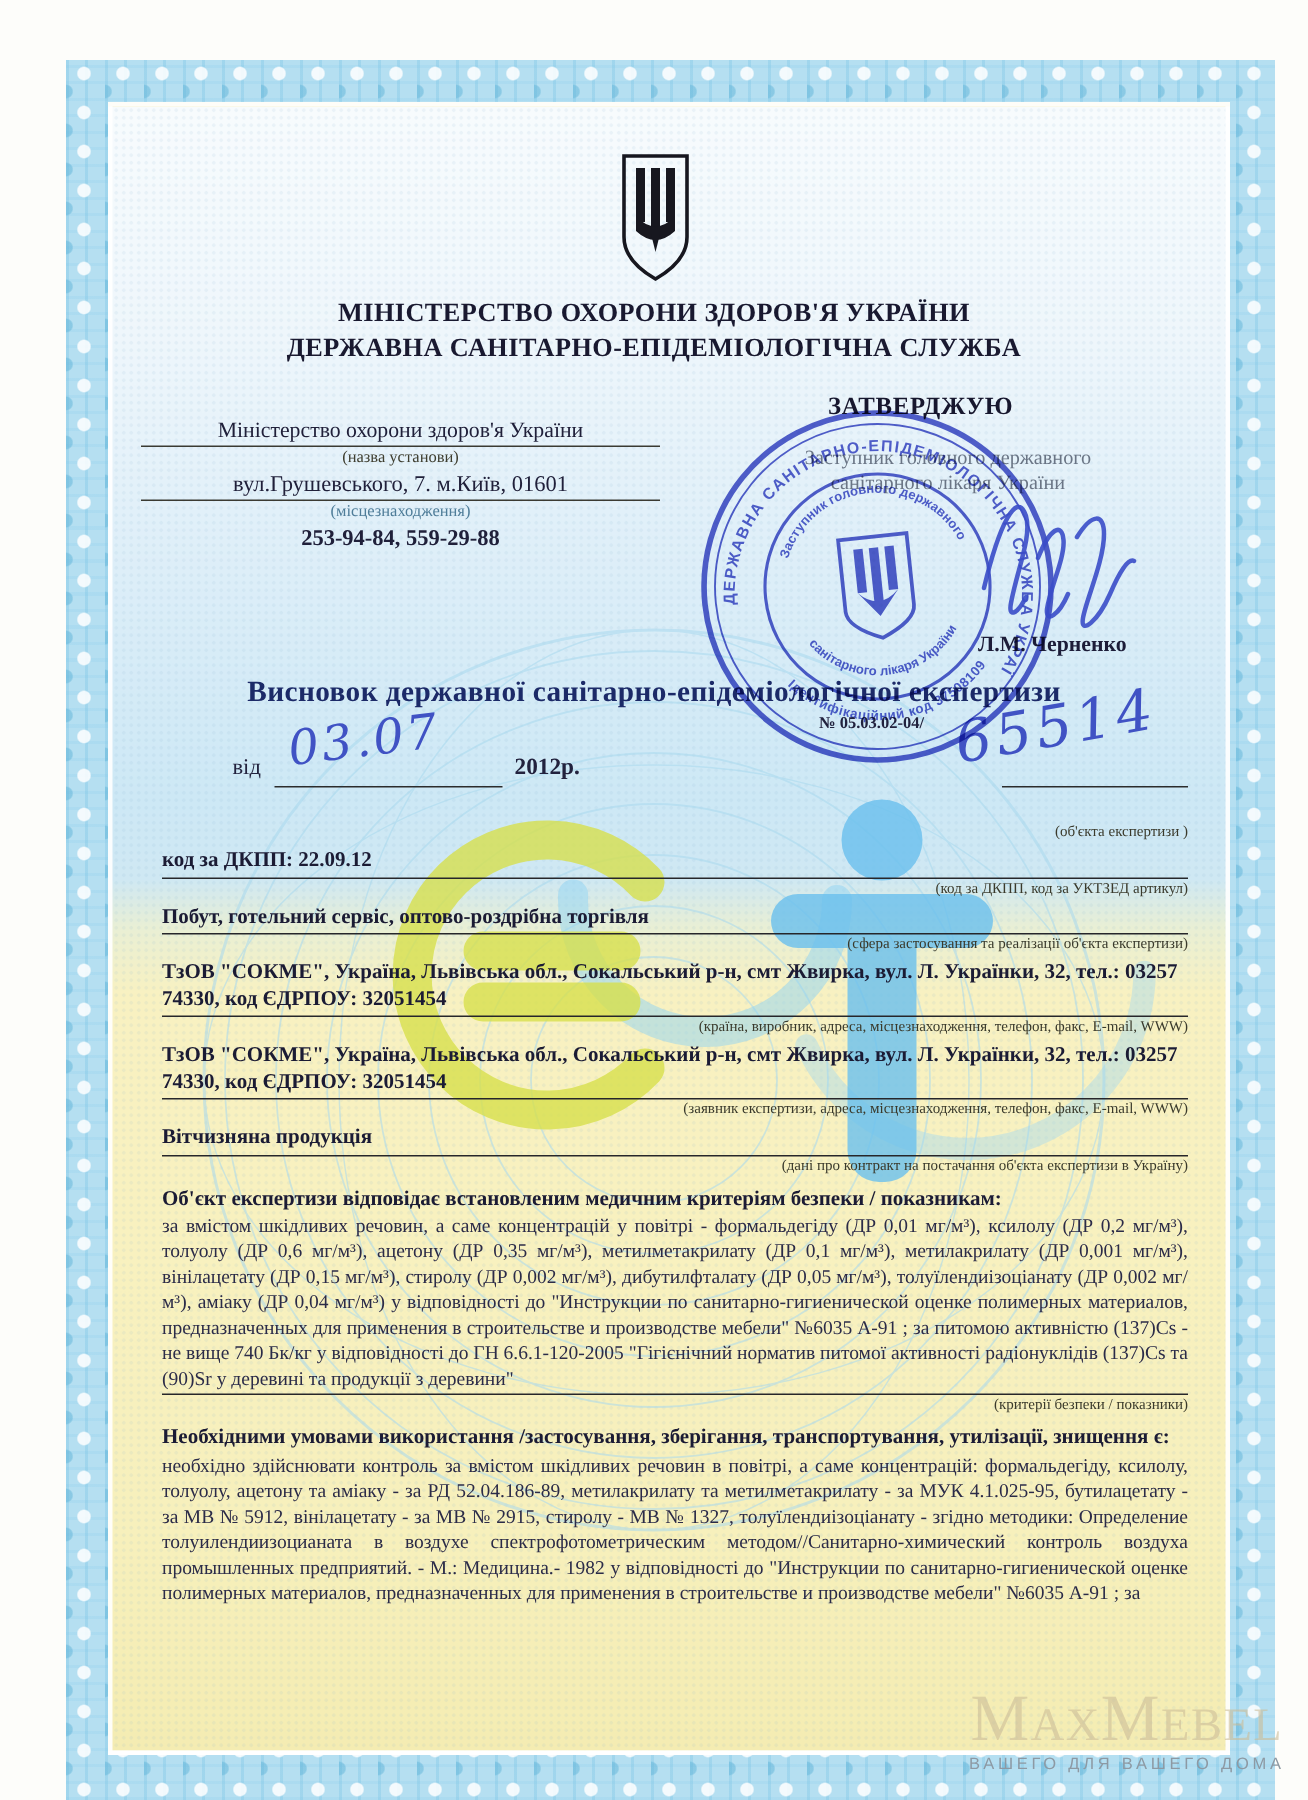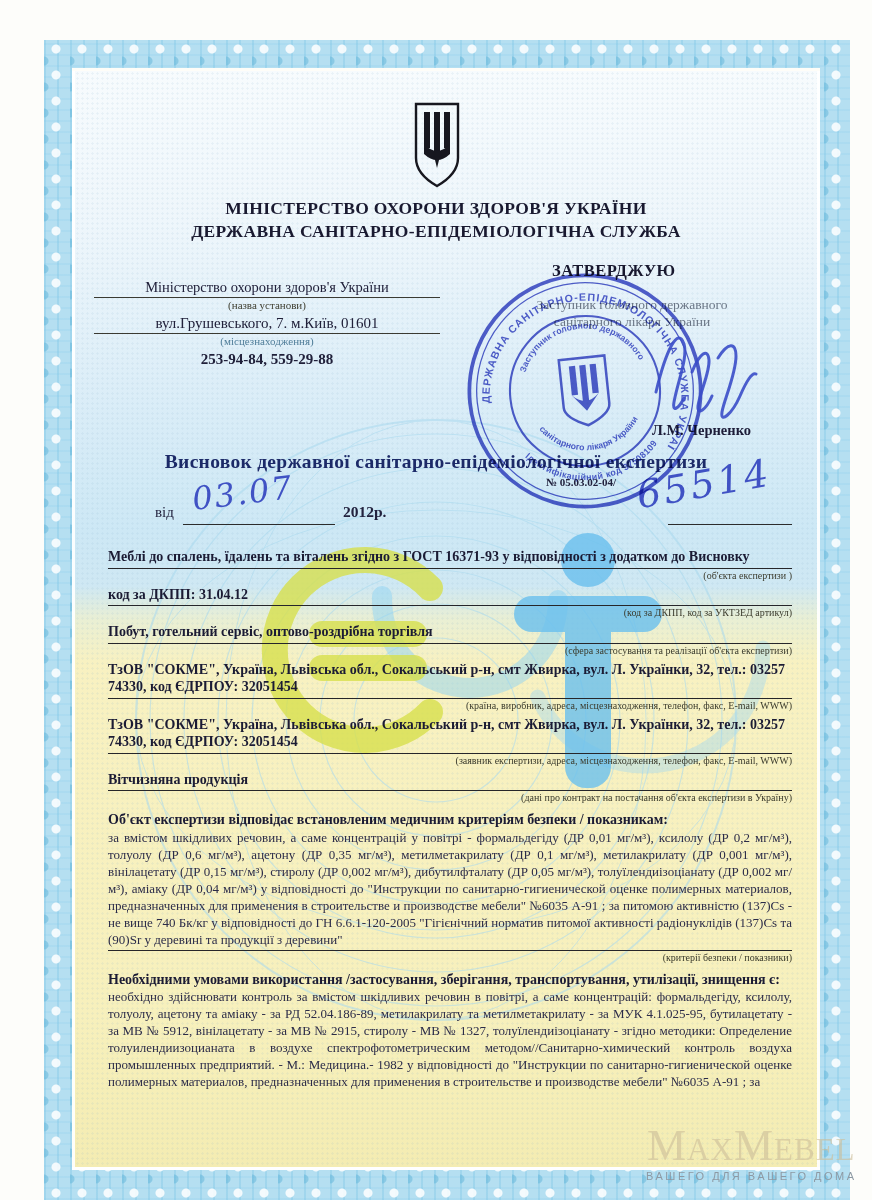--- a/index.html
+++ b/index.html
@@ -162,26 +162,25 @@
     <div class="dl-date-line"></div>
     <div class="dl-date-hw">03.07</div>
     <div class="dl-year">2012р.</div>
     <div class="dl-no-label">№ 05.03.02-04/</div>
     <div class="dl-no-line"></div>
     <div class="dl-no-hw">65514</div>
 
     <div class="col">
 
       <div class="frow">
-        <div class="fval">Меблі до спалень, їдалень та віталень згідно з ГОСТ 16371-93  у відповідності з додатком до Висновку</div>
         <div class="fcap">(об'єкта експертизи )</div>
       </div>
 
       <div class="frow">
-        <div class="fval">код за ДКПП: 31.04.12</div>
+        <div class="fval">код за ДКПП: 22.09.12</div>
         <div class="fcap">(код за ДКПП, код за УКТЗЕД артикул)</div>
       </div>
 
       <div class="frow">
         <div class="fval">Побут, готельний сервіс, оптово-роздрібна торгівля</div>
         <div class="fcap">(сфера застосування та реалізації об'єкта експертизи)</div>
       </div>
 
       <div class="frow">
         <div class="fval">ТзОВ "СОКМЕ", Україна, Львівська обл., Сокальський р-н, смт Жвирка, вул. Л. Українки, 32, тел.: 03257 74330, код ЄДРПОУ: 32051454</div>

